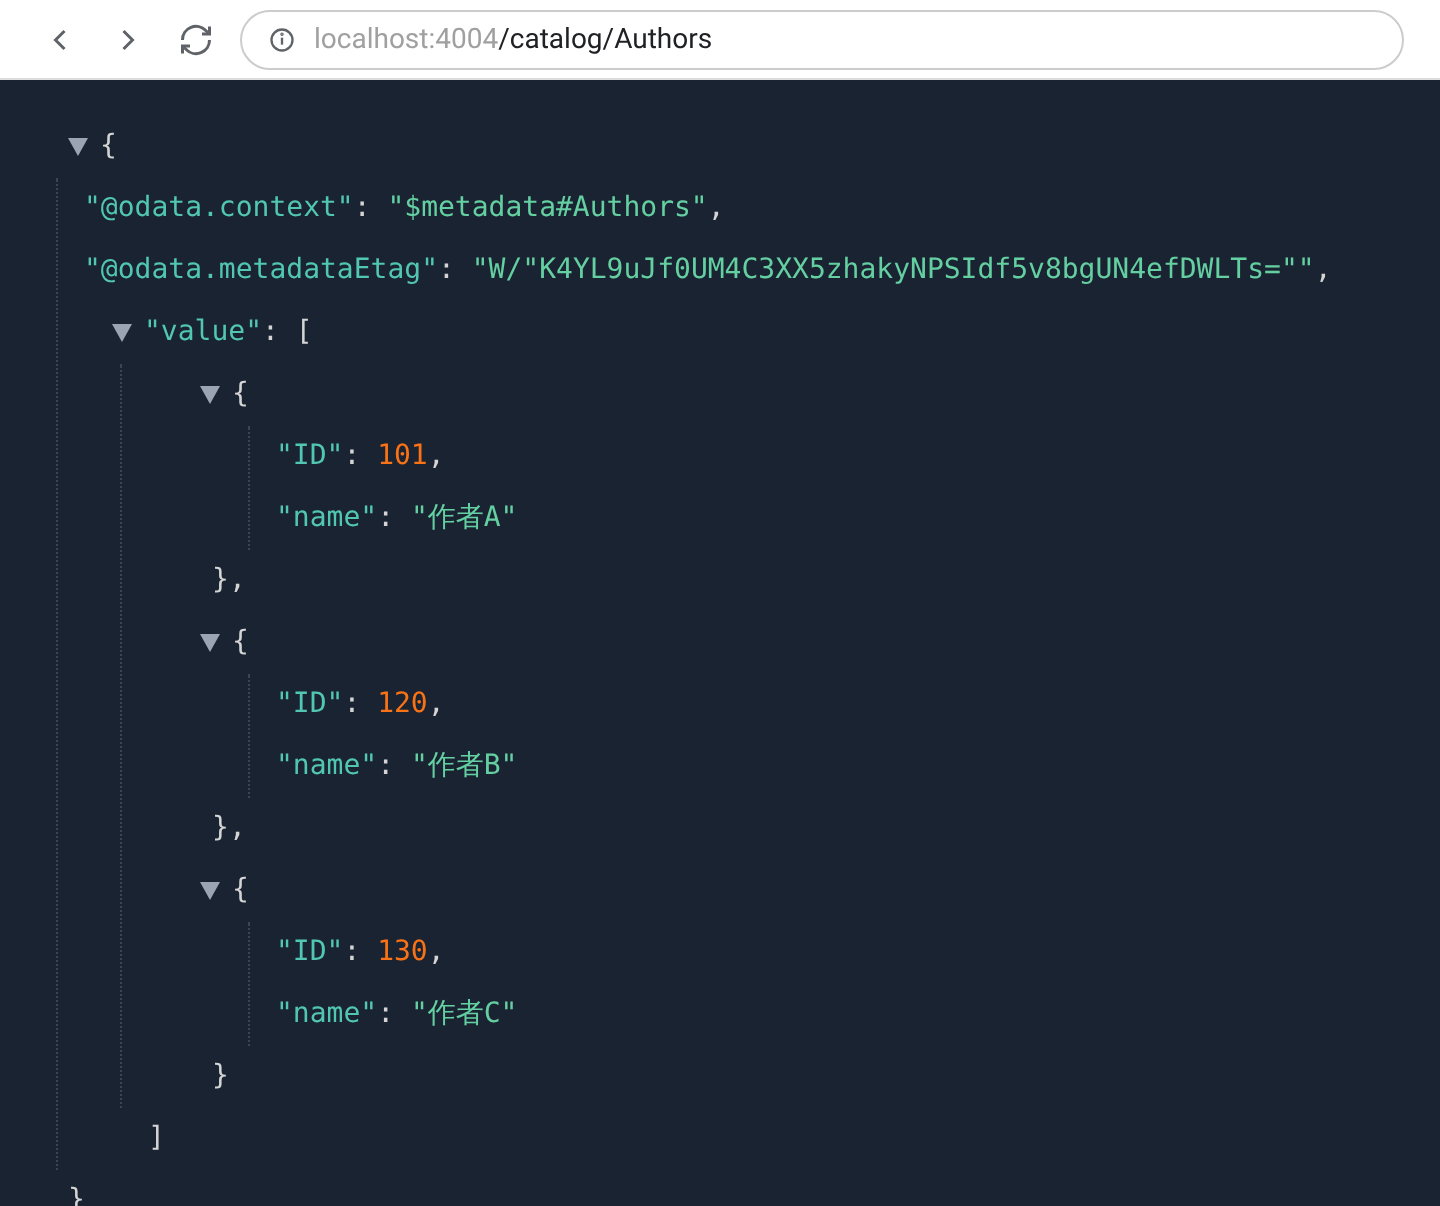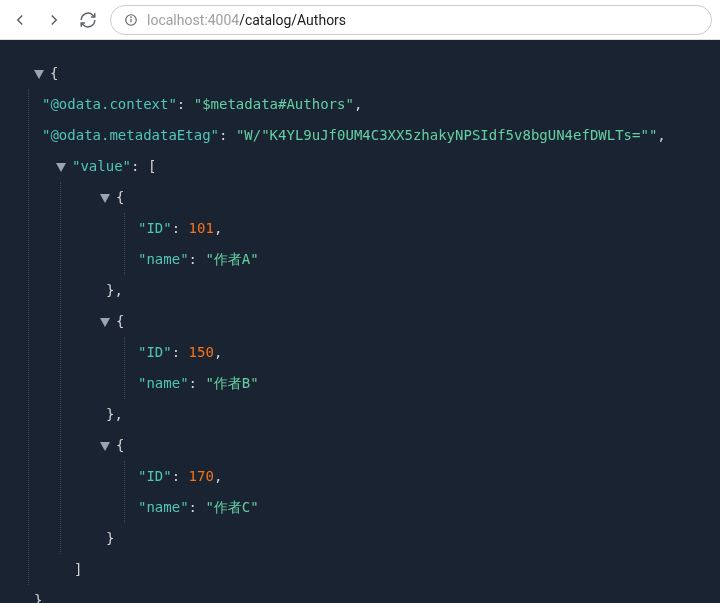--- a/index.html
+++ b/index.html
@@ -8,21 +8,21 @@
     height: 603px;
     overflow: hidden;
     font-family: -apple-system, BlinkMacSystemFont, "Segoe UI", Roboto, sans-serif;
     background: #1a2332;
   }
   .toolbar {
     height: 40px;
     background: #ffffff;
     display: flex;
     align-items: center;
-    padding: 0 8px;
+    padding: 0 18px;
     gap: 10px;
     border-bottom: 1px solid #ddd;
   }
   .nav-btn {
     display: flex;
     align-items: center;
     justify-content: center;
     width: 24px;
     height: 24px;
     color: #5f6368;
@@ -159,36 +159,36 @@
       </div>
       <div class="row lvl3">
         <span class="punct">}</span><span class="punct">,</span>
       </div>
 
       <div class="row" style="padding-left:90px;">
         <span class="twisty"></span><span class="punct">{</span>
       </div>
       <div class="block i4">
         <div class="row lvl4">
-          <span class="key">"ID"</span><span class="punct">: </span><span class="num">150</span><span class="punct">,</span>
+          <span class="key">"ID"</span><span class="punct">: </span><span class="num">120</span><span class="punct">,</span>
         </div>
         <div class="row lvl4">
           <span class="key">"name"</span><span class="punct">: </span><span class="str">"作者B"</span>
         </div>
       </div>
       <div class="row lvl3">
         <span class="punct">}</span><span class="punct">,</span>
       </div>
 
       <div class="row" style="padding-left:90px;">
         <span class="twisty"></span><span class="punct">{</span>
       </div>
       <div class="block i4">
         <div class="row lvl4">
-          <span class="key">"ID"</span><span class="punct">: </span><span class="num">170</span><span class="punct">,</span>
+          <span class="key">"ID"</span><span class="punct">: </span><span class="num">130</span><span class="punct">,</span>
         </div>
         <div class="row lvl4">
           <span class="key">"name"</span><span class="punct">: </span><span class="str">"作者C"</span>
         </div>
       </div>
       <div class="row lvl3">
         <span class="punct">}</span>
       </div>
     </div>
 

